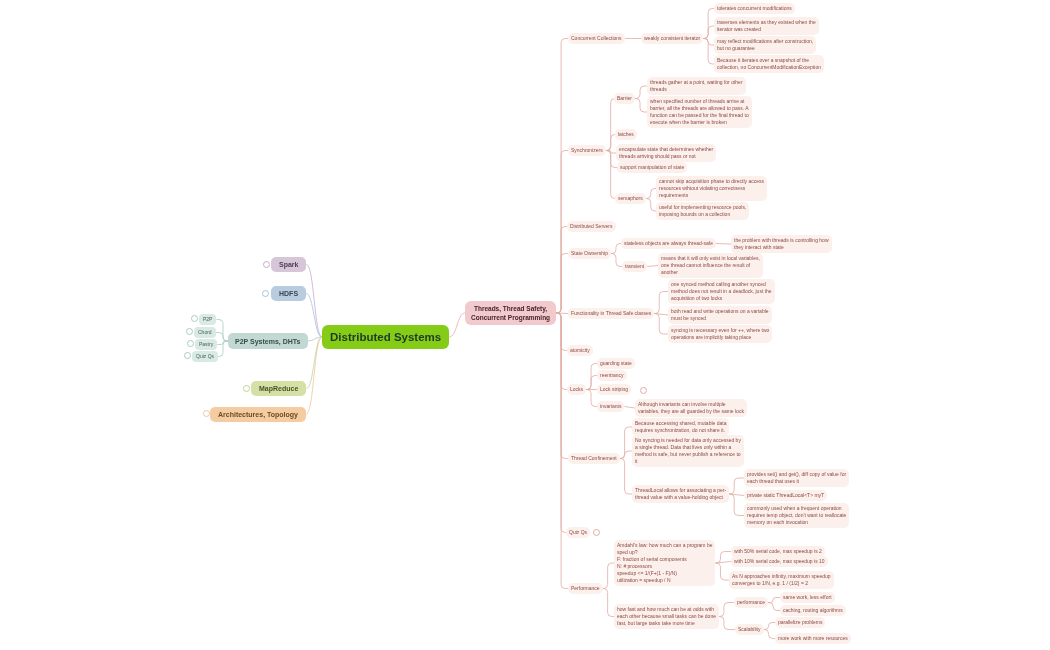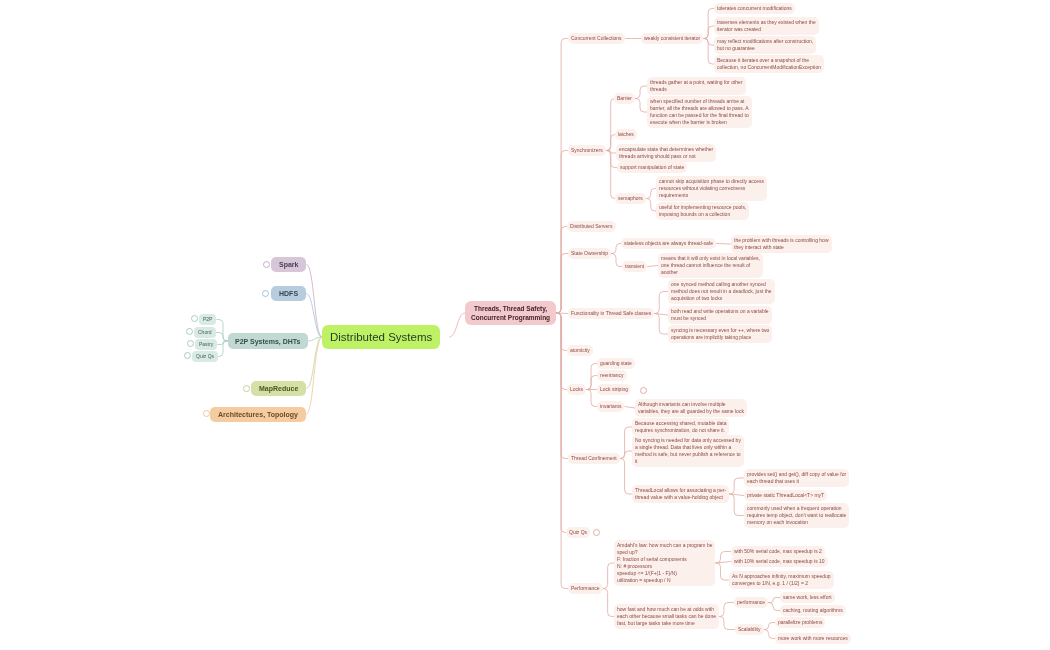--- a/index.html
+++ b/index.html
@@ -6,21 +6,21 @@
   #stage{position:relative;width:1050px;height:650px;background:#ffffff;overflow:hidden;
          font-family:"Liberation Sans", sans-serif;}
   #wires{position:absolute;left:0;top:0;z-index:1;}
   .n{position:absolute;z-index:2;white-space:pre-line;border-radius:5px;box-sizing:border-box;}
   
   .rb{background:#fcf0ed;color:#8d4a42;font-size:5px;line-height:7px;padding:2px 3px;}
   
   .r0{background:#f2c9cc;color:#442428;font-weight:bold;font-size:6.5px;line-height:9px;
       text-align:center;padding:3px 6px;border-radius:6px;}
   
-  .central{background:#bef264;color:#1e3b28;font-weight:normal;font-size:11.5px;line-height:14px;
+  .central{background:#84cc16;color:#1e3b28;font-weight:bold;font-size:11.5px;line-height:14px;
            padding:5px 8px;border-radius:6px;}
   .lbig{font-weight:bold;font-size:7px;line-height:9px;padding:3px 8px;}
   .spark{background:#d7c6d8;color:#4d3e53;}
   .hdfs{background:#b7ccde;color:#394652;}
   .p2pm{background:#c1d9d2;color:#35504a;padding:3.5px 7px;}
   .p2pc{background:#d9e9e4;color:#47625a;font-size:5px;line-height:7px;padding:2px 4px;border-radius:4px;}
   .mapr{background:#d4e0a5;color:#4b5423;}
   .arch{background:#f5cca2;color:#6b4a24;}
   .ic{position:absolute;z-index:2;width:5px;height:5px;border-radius:50%;background:#fff;border:1px solid #c4c4c4;}
 </style>

